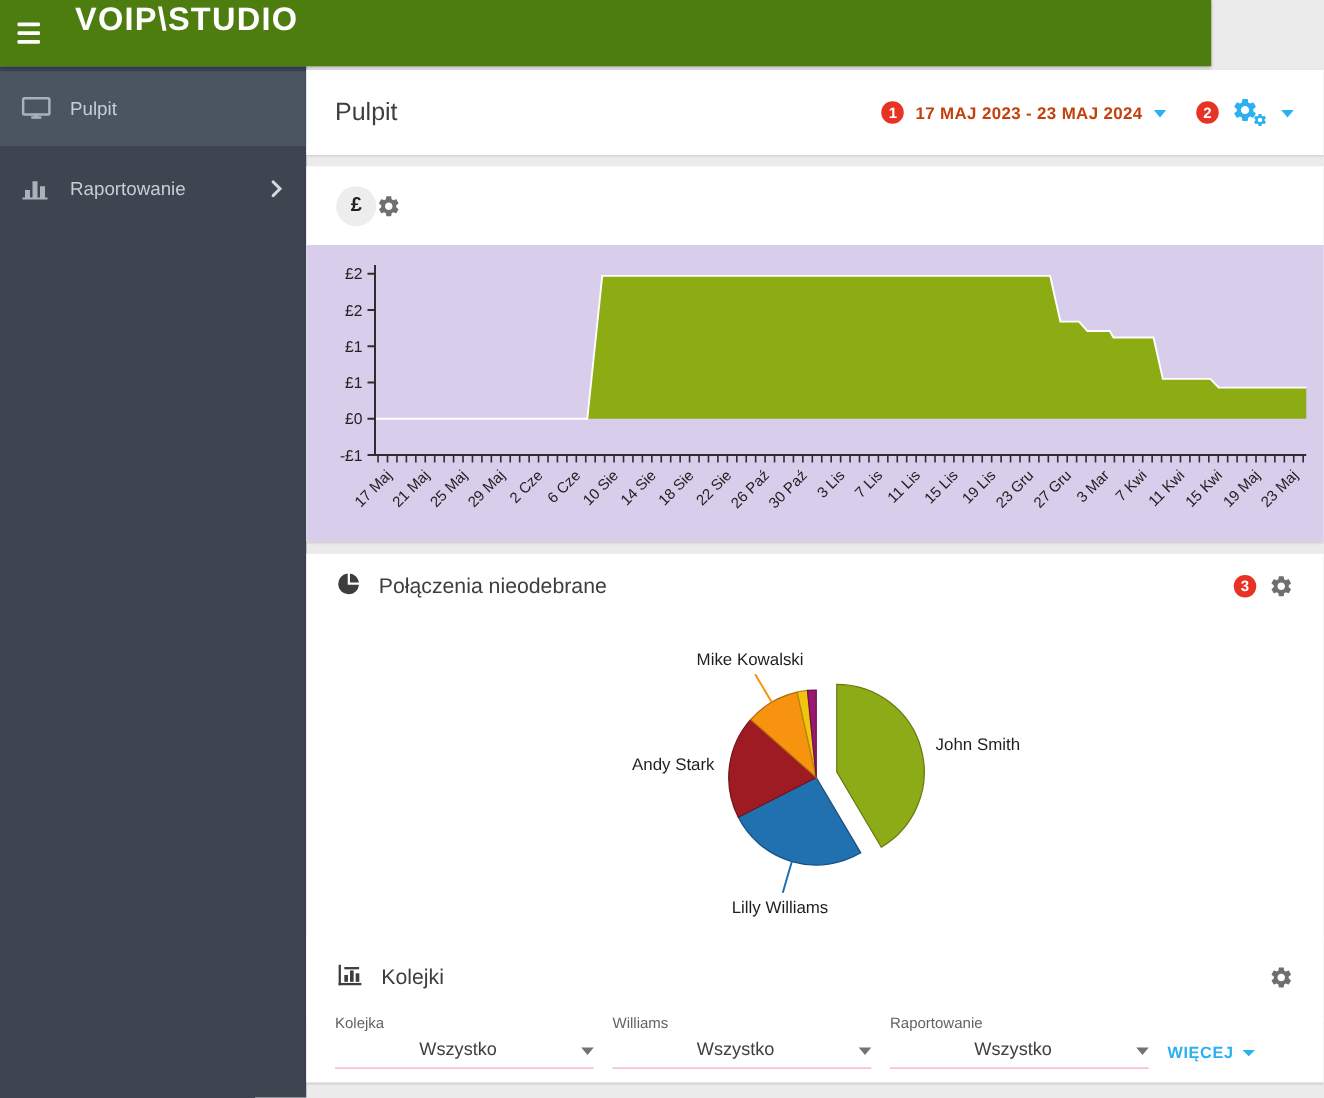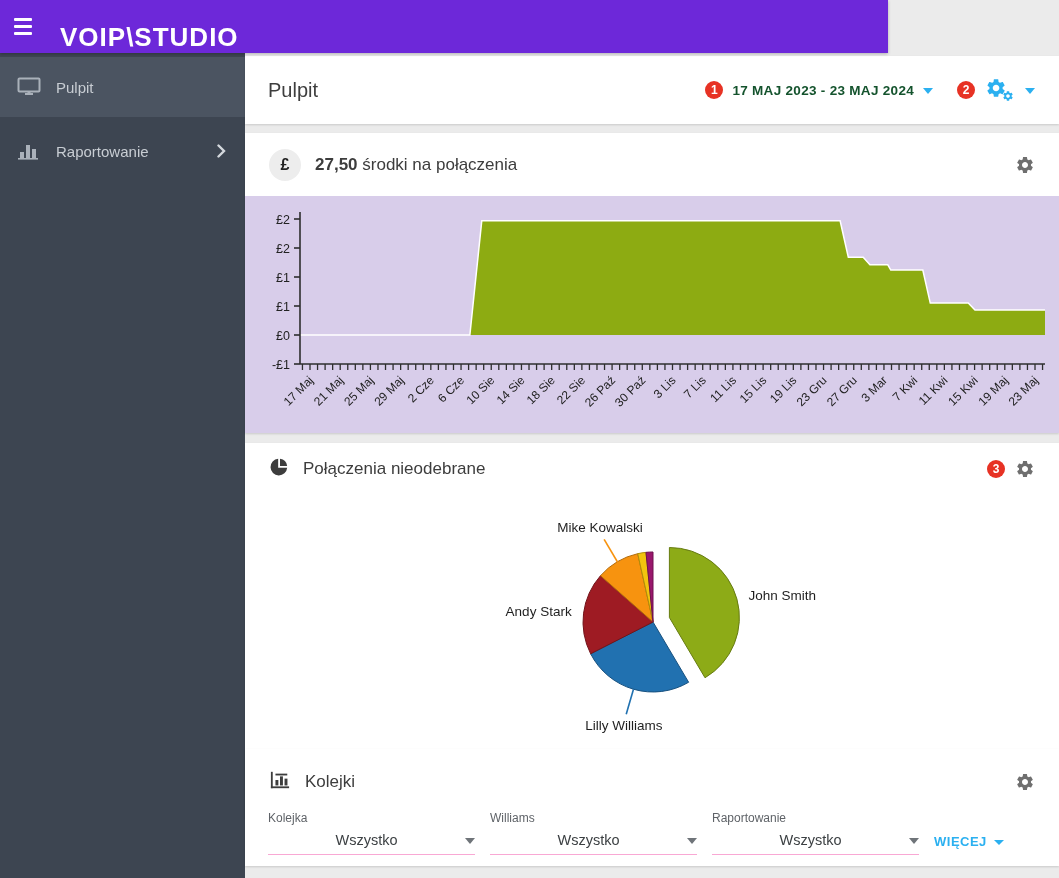--- a/index.html
+++ b/index.html
@@ -1,20 +1,20 @@
 <!DOCTYPE html>
 <html><head>
 <meta charset="utf-8">
 <style>
   * { margin:0; padding:0; box-sizing:border-box; }
   html,body { width:1059px; height:878px; overflow:hidden; background:#ebebeb;
               font-family:"Liberation Sans", sans-serif; }
   
-  #topbar { position:absolute; left:0; top:0; width:888px; height:53px;
-            background:#6d28d9; display:flex; align-items:flex-end; z-index:5;
+  #topbar { position:absolute; left:0; top:0; width:969px; height:53px;
+            background:#4d7c0f; display:flex; align-items:flex-start; z-index:5;
             box-shadow:0 1px 3px rgba(0,0,0,.25); }
   #menu-btn { width:46px; height:53px; display:flex; flex-direction:column;
               justify-content:center; align-items:center; gap:4px; cursor:pointer; }
   #menu-btn span { width:18px; height:3px; background:#fff; border-radius:1px; }
   #logo { color:#fff; font-size:26px; font-weight:bold; letter-spacing:1px; margin-left:14px; }
   
   #sidebar { position:absolute; left:0; top:53px; width:245px; height:825px;
              background:#3d4551; padding-top:4px; }
   .side-item { height:60px; margin-bottom:4px; display:flex; align-items:center;
                padding:0 18px 0 16px; cursor:pointer; color:#c8cdd3; font-size:15px; }
@@ -27,21 +27,21 @@
   #main { position:absolute; left:245px; top:0; width:814px; height:878px; }
   .band { position:absolute; left:0; width:814px; background:#fff;
           box-shadow:0 1px 2px rgba(0,0,0,.14); }
   #header-band { top:56px; height:68px; display:flex; align-items:center;
                  padding:0 24px 0 23px; }
   #page-title { font-size:20px; color:#3e3e3e; flex:1; }
   .hdr-right { display:flex; align-items:center; gap:9px; }
   .badge { min-width:18px; height:18px; border-radius:50%; background:#e73224; color:#fff;
            font-size:12px; font-weight:bold; display:flex; align-items:center;
            justify-content:center; }
-  #date-range { color:#14532d; font-size:13.5px; font-weight:bold; letter-spacing:.3px;
+  #date-range { color:#c2410c; font-size:13.5px; font-weight:bold; letter-spacing:.3px;
                 cursor:pointer; }
   .caret { width:0; height:0; border-left:5px solid transparent; border-right:5px solid transparent;
            border-top:6px solid #2bb0f0; margin-top:2px; cursor:pointer; }
   .caret.gray { border-top-color:#6f7479; }
   
   #card-funds { top:133px; height:300px; }
   #card-missed { top:443px; height:375px; }
   #card-queues { top:749px; height:117px; }
   .card-head { height:63px; display:flex; align-items:center; padding:0 24px; }
   .card-head .title { font-size:17px; color:#3d3d3d; margin-left:14px; flex:1; }
@@ -124,24 +124,20 @@
             </g>
           </svg>
         </div>
       <div class="caret"></div>
     </div>
   </div>
 
   <div class="band" id="card-funds">
     <div class="card-head">
       <div class="pound-circle">£</div>
-      <div class="title">
-        <span class="amount">27,50</span>
-        <span>środki na połączenia</span>
-      </div>
       <div class="gear-btn" id="gear-funds">
           <svg width="20" height="20" viewBox="0 0 24 24">
             <path d="M19.14 12.94c.04-.3.06-.61.06-.94 0-.32-.02-.64-.07-.94l2.03-1.58c.18-.14.23-.41.12-.61l-1.92-3.32c-.12-.22-.37-.29-.59-.22l-2.39.96c-.5-.38-1.03-.7-1.62-.94l-.36-2.54c-.04-.24-.24-.41-.48-.41h-3.84c-.24 0-.43.17-.47.41l-.36 2.54c-.59.24-1.13.57-1.62.94l-2.39-.96c-.22-.08-.47 0-.59.22L2.74 8.87c-.12.21-.08.47.12.61l2.03 1.58c-.05.3-.09.63-.09.94s.02.64.07.94l-2.03 1.58c-.18.14-.23.41-.12.61l1.92 3.32c.12.22.37.29.59.22l2.39-.96c.5.38 1.03.7 1.62.94l.36 2.54c.05.24.24.41.48.41h3.84c.24 0 .44-.17.47-.41l.36-2.54c.59-.24 1.13-.56 1.62-.94l2.39.96c.22.08.47 0 .59-.22l1.92-3.32c.12-.22.07-.47-.12-.61l-2.01-1.58zM12 15.6c-1.98 0-3.6-1.62-3.6-3.6s1.62-3.6 3.6-3.6 3.6 1.62 3.6 3.6-1.62 3.6-3.6 3.6z" fill="#6f6f6f"></path>
           </svg>
         </div>
     </div>
     <div id="chart-area-wrap">
       <svg id="area-svg" width="814" height="237">
           <path d="M55 139 L55 139 L224.86 139 L236.78 24.739999999999995 L595.125 24.739999999999995 L603.3199999999999 61.28 L618.22 61.28 L624.925 68.82000000000001 L642.8050000000001 68.82000000000001 L645.7850000000001 74.03999999999999 L677.8199999999999 74.03999999999999 L685.27 107.1 L723.265 107.1 L729.97 114.06 L800 114.06 L800 139 Z" fill="#8dab12"></path>
           <path d="M55 139 L55 139 L224.86 139 L236.78 24.739999999999995 L595.125 24.739999999999995 L603.3199999999999 61.28 L618.22 61.28 L624.925 68.82000000000001 L642.8050000000001 68.82000000000001 L645.7850000000001 74.03999999999999 L677.8199999999999 74.03999999999999 L685.27 107.1 L723.265 107.1 L729.97 114.06 L800 114.06" fill="none" stroke="#ffffff" stroke-width="1.5"></path>

